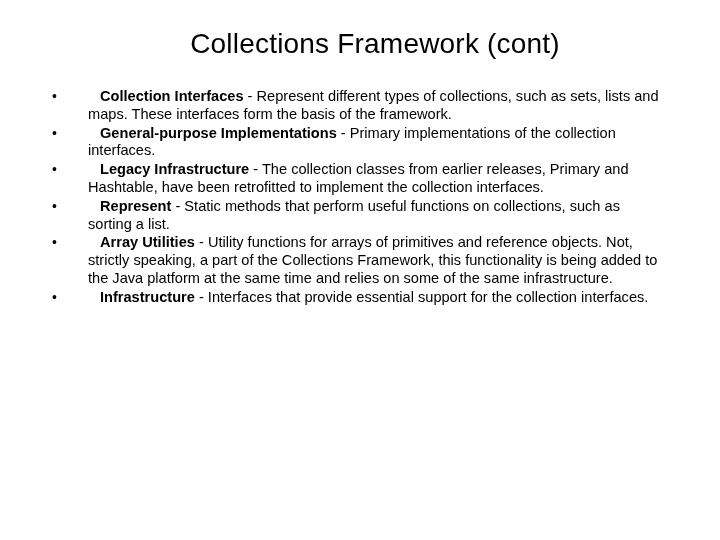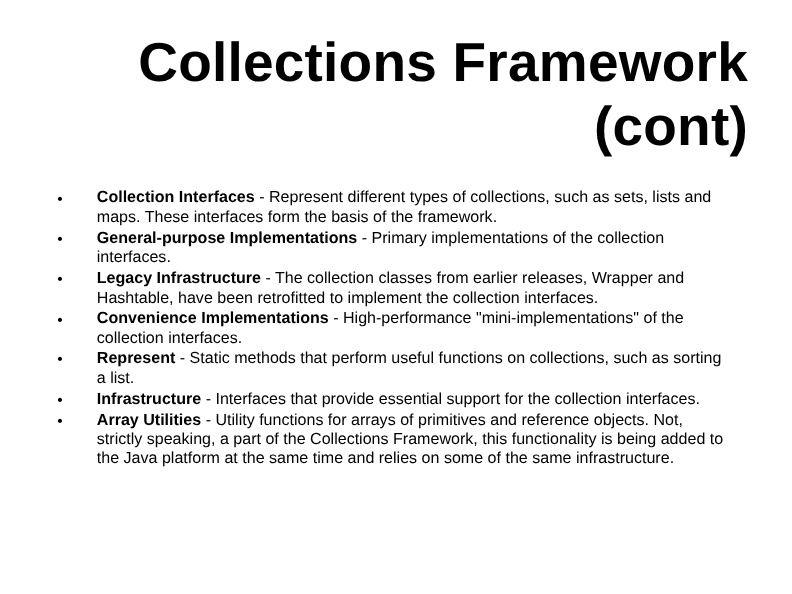--- a/index.html
+++ b/index.html
@@ -11,23 +11,23 @@
     font-family: Arial, Helvetica, sans-serif;
     color: #000;
   }
   .slide {
     box-sizing: border-box;
     width: 720px;
     height: 540px;
     padding: 20px 40px 20px 40px;
   }
   .title {
-    font-size: 50px;
-    font-weight: 700;
-    text-align: right;
+    font-size: 28px;
+    font-weight: 400;
+    text-align: center;
     margin: 8px 0 28px 30px;
     letter-spacing: 0.2px;
   }
   ul.bullets {
     list-style: none;
     padding: 0 16px 0 0;
     margin: 0;
   }
   ul.bullets > li {
     position: relative;
@@ -36,30 +36,29 @@
     line-height: 1.22;
     margin-bottom: 1px;
   }
   ul.bullets > li::before {
     content: "•";
     position: absolute;
     left: 12px;
     top: 0;
     font-size: 14px;
   }
-  .term { font-weight: 700; }
+  .term { font-weight: 700; margin-left: 12px; }
   .desc {}
 </style>
 </head>
 <body>
 
 <div class="slide">
   <div class="title">Collections Framework (cont)</div>
   <ul class="bullets">
     <li><span class="term">Collection Interfaces</span><span class="desc"> - Represent different types of collections, such as sets, lists and maps. These interfaces form the basis of the framework.</span></li>
     <li><span class="term">General-purpose Implementations</span><span class="desc"> - Primary implementations of the collection interfaces.</span></li>
-    <li><span class="term">Legacy Infrastructure</span><span class="desc"> - The collection classes from earlier releases, Wrapper and Hashtable, have been retrofitted to implement the collection interfaces.</span></li>
-    <li><span class="term">Convenience Implementations</span><span class="desc"> - High-performance "mini-implementations" of the collection interfaces.</span></li>
+    <li><span class="term">Legacy Infrastructure</span><span class="desc"> - The collection classes from earlier releases, Primary and Hashtable, have been retrofitted to implement the collection interfaces.</span></li>
     <li><span class="term">Represent</span><span class="desc"> - Static methods that perform useful functions on collections, such as sorting a list.</span></li>
+    <li><span class="term">Array Utilities</span><span class="desc"> - Utility functions for arrays of primitives and reference objects. Not, strictly speaking, a part of the Collections Framework, this functionality is being added to the Java platform at the same time and relies on some of the same infrastructure.</span></li>
     <li><span class="term">Infrastructure</span><span class="desc"> - Interfaces that provide essential support for the collection interfaces.</span></li>
-    <li><span class="term">Array Utilities</span><span class="desc"> - Utility functions for arrays of primitives and reference objects. Not, strictly speaking, a part of the Collections Framework, this functionality is being added to the Java platform at the same time and relies on some of the same infrastructure.</span></li>
   </ul>
 </div>
 
 </body></html>

